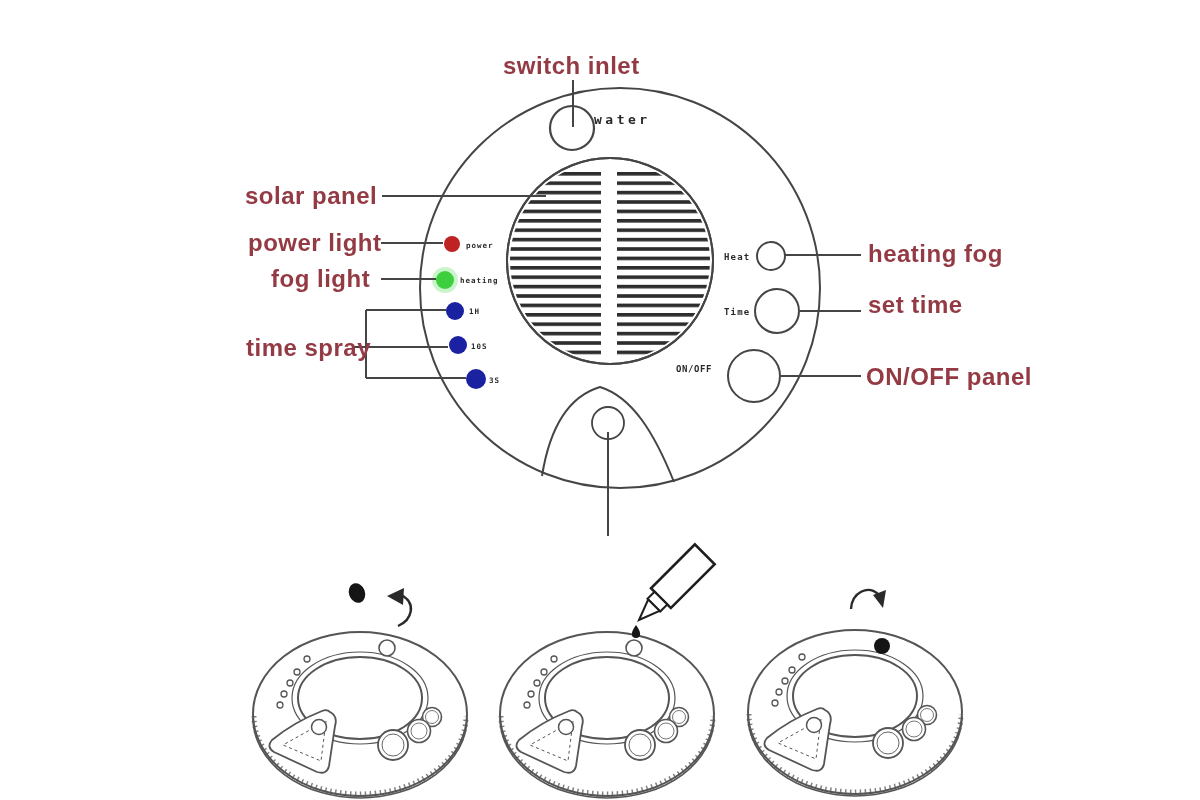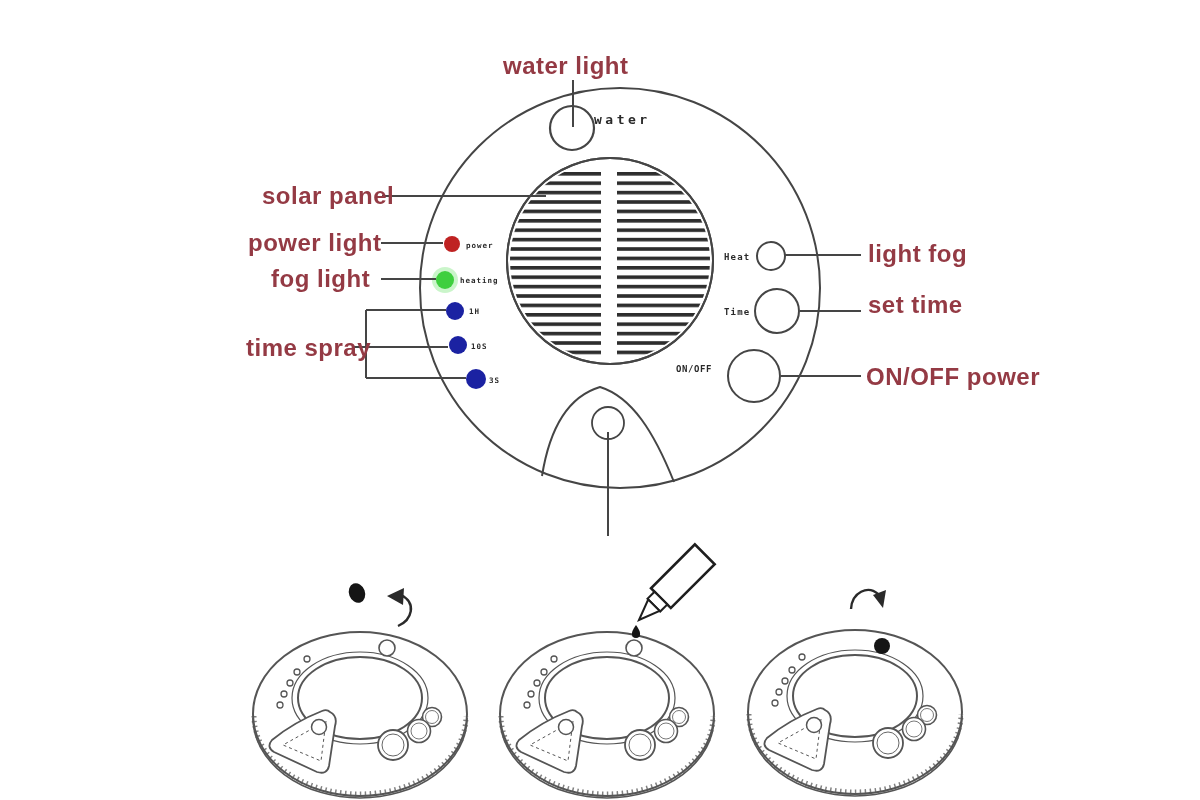--- a/index.html
+++ b/index.html
@@ -138,22 +138,22 @@
         <use href="#unit" xlink:href="#unit" transform="translate(855,712)"></use>
         <circle cx="882" cy="646" r="8" fill="#151515"></circle>
         <g>
           <path d="M 851 609 C 852 592 868 585 878 594" fill="none" stroke="#2a2a2a" stroke-width="2.4"></path>
           <polygon points="886,590 873,595 883,608" fill="#2a2a2a"></polygon>
         </g>
       </g>
     </g>
   </svg>
 
-  <div class="lbl" style="left:503px;top:52px">water light</div>
-  <div class="lbl" style="left:262px;top:182px">solar panel</div>
+  <div class="lbl" style="left:503px;top:52px">switch inlet</div>
+  <div class="lbl" style="left:245px;top:182px">solar panel</div>
   <div class="lbl" style="left:248px;top:229px">power light</div>
   <div class="lbl" style="left:271px;top:265px">fog light</div>
   <div class="lbl" style="left:246px;top:334px">time spray</div>
-  <div class="lbl" style="left:868px;top:240px">light fog</div>
+  <div class="lbl" style="left:868px;top:240px">heating fog</div>
   <div class="lbl" style="left:868px;top:291px">set time</div>
-  <div class="lbl" style="left:866px;top:363px">ON/OFF power</div>
+  <div class="lbl" style="left:866px;top:363px">ON/OFF panel</div>
 
 </div>
 
 </body></html>

